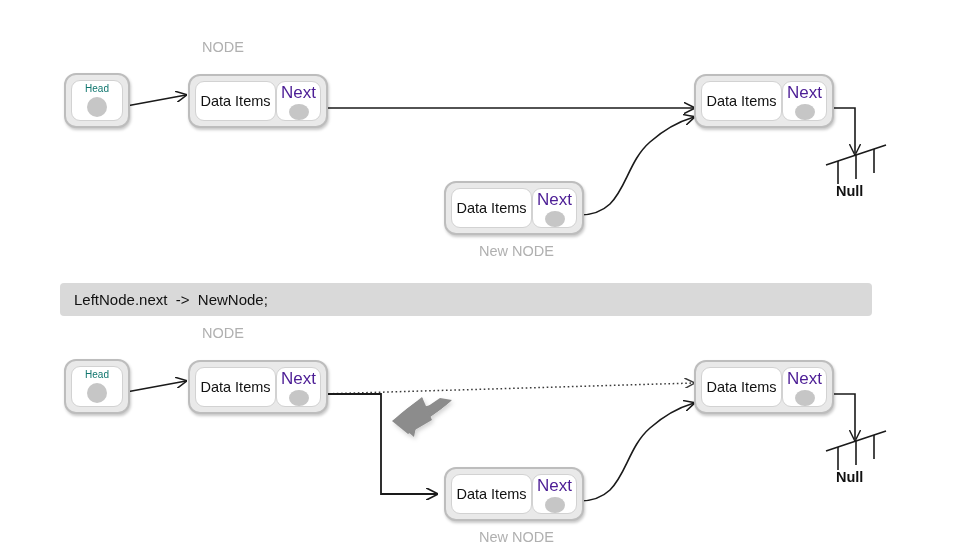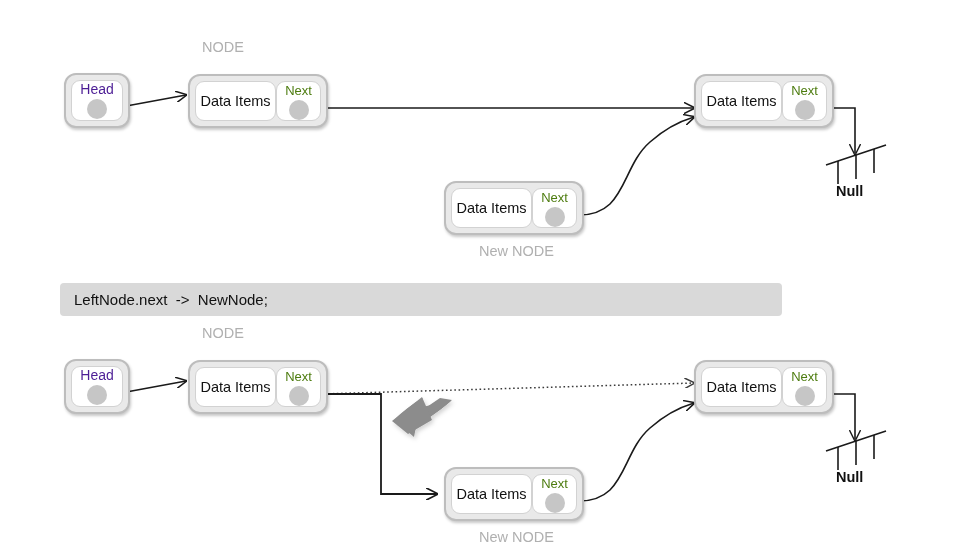--- a/index.html
+++ b/index.html
@@ -59,22 +59,22 @@
     white-space: nowrap;
   }
   .cell-next {
     width: 45px;
     flex: 0 0 45px;
     flex-direction: column;
     justify-content: flex-start;
     padding-top: 2px;
   }
   .cell-next .cell-label {
-    font-size: 13px;
-    color: #4d7c0f;
+    font-size: 17px;
+    color: #4c1d95;
     line-height: 1.05;
   }
   .dot {
     width: 20px;
     height: 20px;
     border-radius: 50%;
     background: #c6c6c6;
     margin-top: 2px;
   }
   
@@ -87,22 +87,22 @@
     box-shadow: 1px 2px 3px rgba(0,0,0,0.22);
     padding: 5px;
   }
   .headbox .cell {
     width: 100%;
     height: 100%;
     flex-direction: column;
     justify-content: center;
   }
   .headbox .cell-label {
-    font-size: 14px;
-    color: #4c1d95;
+    font-size: 10px;
+    color: #0f766e;
     line-height: 1.05;
   }
   .headbox .dot {
     margin-top: 3px;
   }
   
   .caption {
     position: absolute;
     font-size: 14.5px;
     color: #b0b0b0;
@@ -237,21 +237,21 @@
     <div class="cell cell-next">
       <span class="cell-label">Next</span>
       <span class="dot"></span>
     </div>
   </div>
 
   <div class="caption" style="left:479px; top:227px;">New NODE</div>
 
   <div class="nulllabel" style="left:836px; top:167px;">Null</div>
 
-  <div class="code-banner" style="left:60px; top:267px; width:722px; height:33px;">
+  <div class="code-banner" style="left:60px; top:267px; width:812px; height:33px;">
     <span class="code-text">LeftNode.next  -&gt;  NewNode;</span>
   </div>
 
   <div class="caption" style="left:202px; top:309px;">NODE</div>
 
   <div class="headbox" style="left:64px; top:343px; width:66px; height:55px;">
     <div class="cell">
       <span class="cell-label">Head</span>
       <span class="dot"></span>
     </div>

